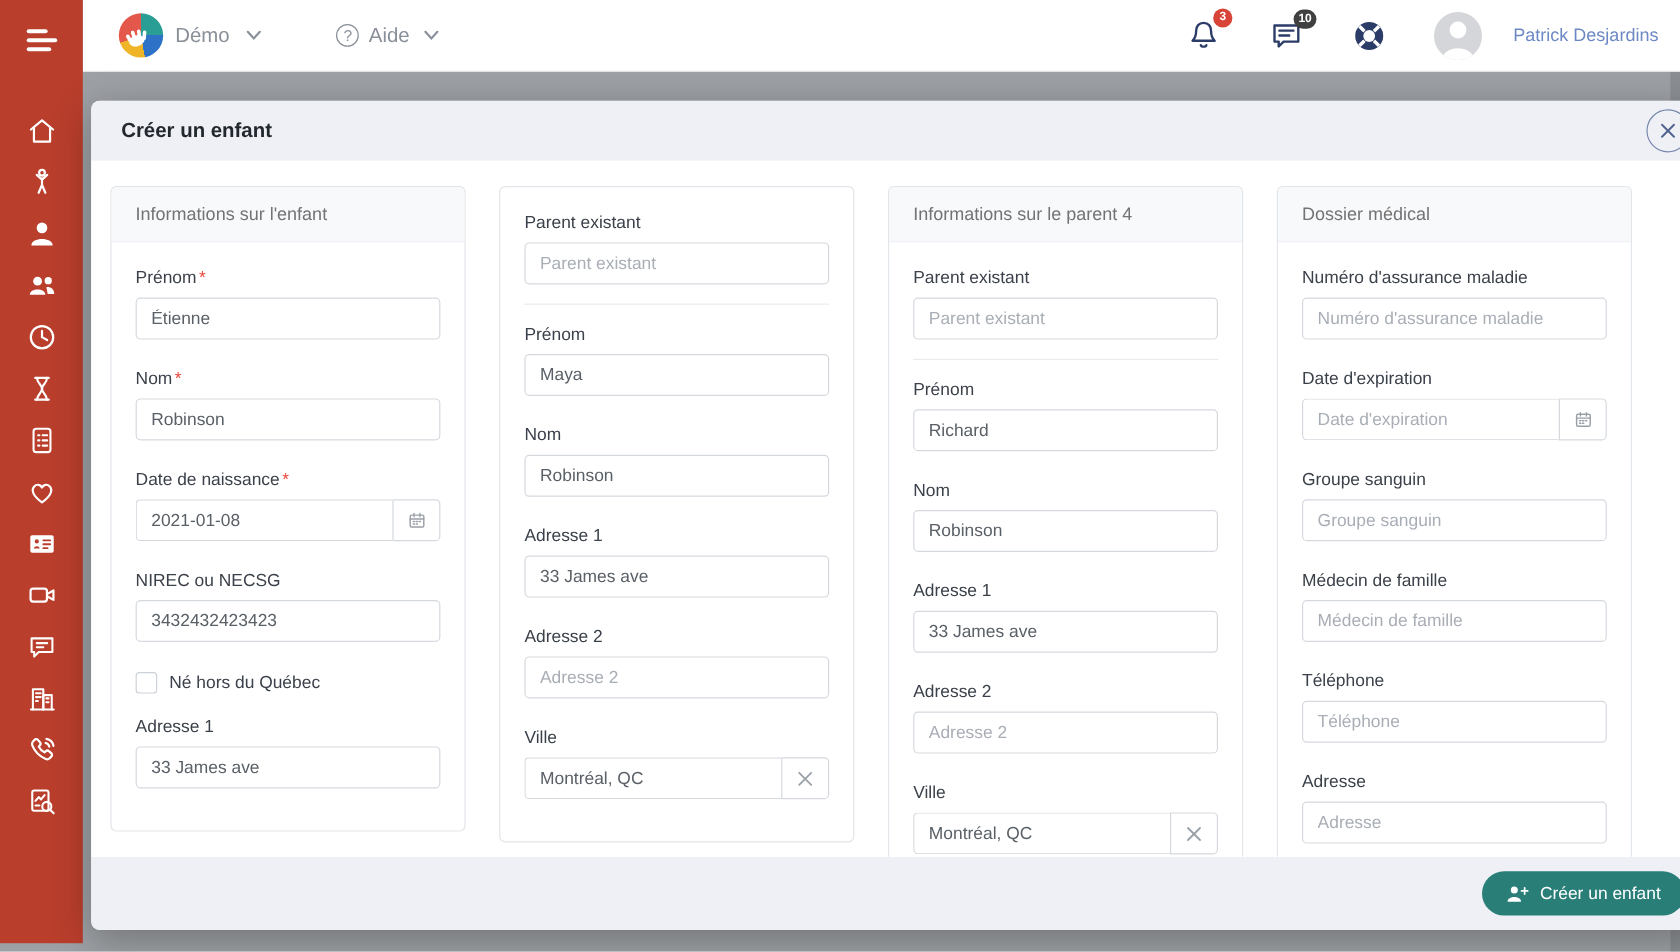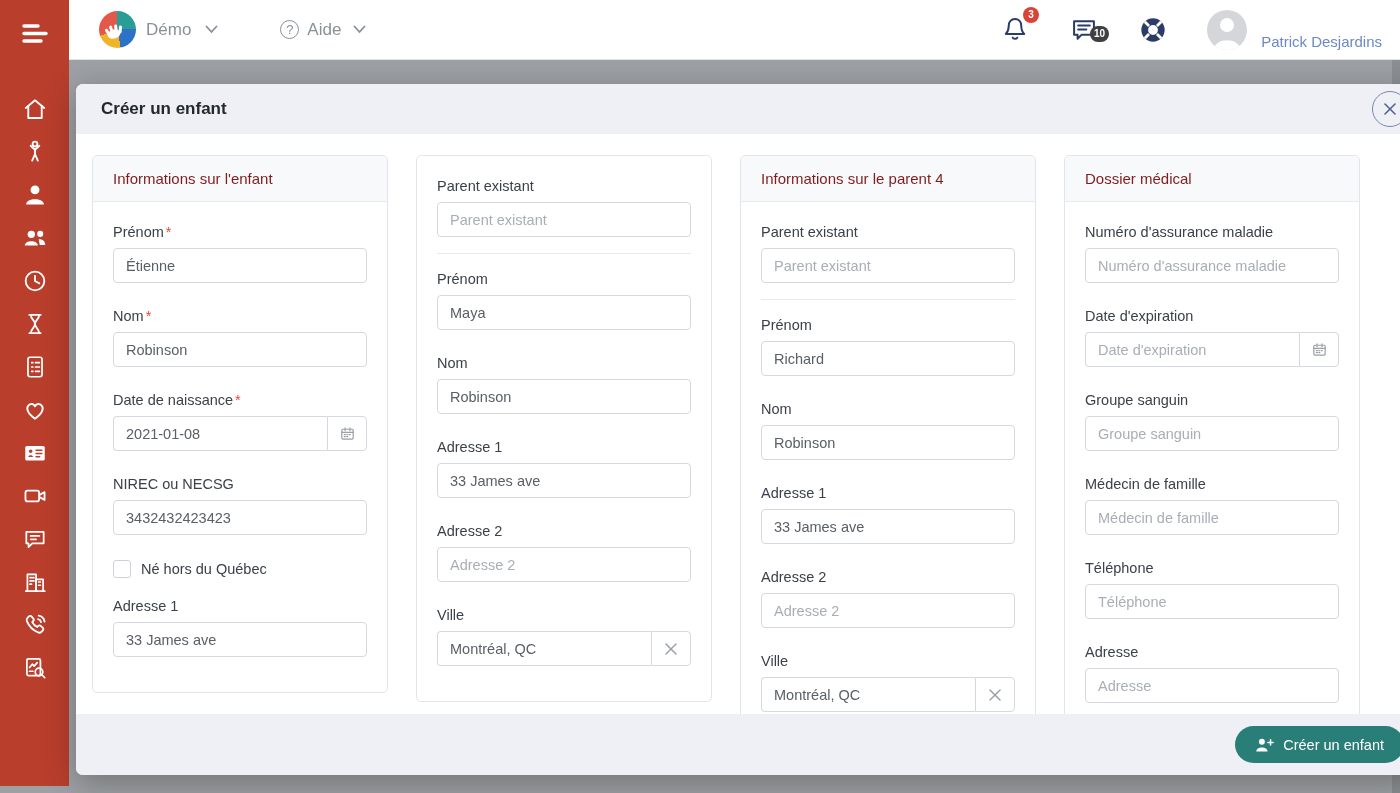--- a/index.html
+++ b/index.html
@@ -29,22 +29,22 @@
     width:19px; height:19px; border:1.6px solid #8a9099; border-radius:50%;
     color:#8a9099; font-size:13px; display:flex; align-items:center; justify-content:center;
   }
   .topbar-right { margin-left:auto; display:flex; align-items:center; margin-right:18px; }
   .icon-btn { position:relative; margin-right:40px; cursor:pointer; display:flex; }
   .badge {
     position:absolute; top:-8px; right:-10px; min-width:16px; height:16px;
     border-radius:9px; background:#d84437; color:#fff; font-size:10px; font-weight:bold;
     display:flex; align-items:center; justify-content:center; padding:0 4px;
   }
-  .badge.green { background:#404040;margin-top:18px; }
-  .user-chip { display:flex; align-items:flex-end; gap:14px; cursor:pointer; }
+  .badge.green { background:#404040; }
+  .user-chip { display:flex; align-items:center; gap:26px; cursor:pointer; }
   .avatar { width:40px; height:40px; border-radius:50%; background:#d4d6d9; overflow:hidden; display:flex; }
   .user-name { font-size:15px; color:#6c89c4; }
   
   .sidebar {
     position:absolute; left:0; top:0; width:69px; height:786px;
     background:#b93e2c; z-index:6; display:flex; flex-direction:column; align-items:center;
   }
   .hamburger { margin-top:21px; cursor:pointer; display:flex; }
   .side-nav { margin-top:49px; display:flex; flex-direction:column; gap:17px; }
   .side-item { width:26px; height:26px; cursor:pointer; display:flex; align-items:center; justify-content:center; }
@@ -69,21 +69,21 @@
   .modal-body {
     flex:1 1 auto; background:#fff; position:relative;
     padding:21px 0 0 16px; display:flex; gap:28px; overflow:hidden;
   }
   .card {
     flex:0 0 296px; width:296px; align-self:flex-start;
     border:1px solid #e2e5e9; border-radius:5px; background:#fff;
   }
   .card-header {
     background:#f8f9fb; border-bottom:1px solid #e7eaee; border-radius:5px 5px 0 0;
-    padding:14px 20px; font-size:15px; color:#7f1d1d; line-height:17px;
+    padding:14px 20px; font-size:15px; color:#737373; line-height:17px;
   }
   .card-body { padding:22px 20px 10px; }
   .field { margin-bottom:25px; }
   .field.tight { margin-bottom:16px; }
   .field label { display:block; font-size:14.5px; line-height:17px; color:#3b414a; margin-bottom:7px; }
   .req { color:#e8483c; margin-left:2px; }
   .tb {
     width:100%; height:35px; border:1px solid #d5d9de; border-radius:4px;
     padding:0 12px; font-size:14.5px; color:#5a6067; background:#fff; font-family:inherit;
   }

